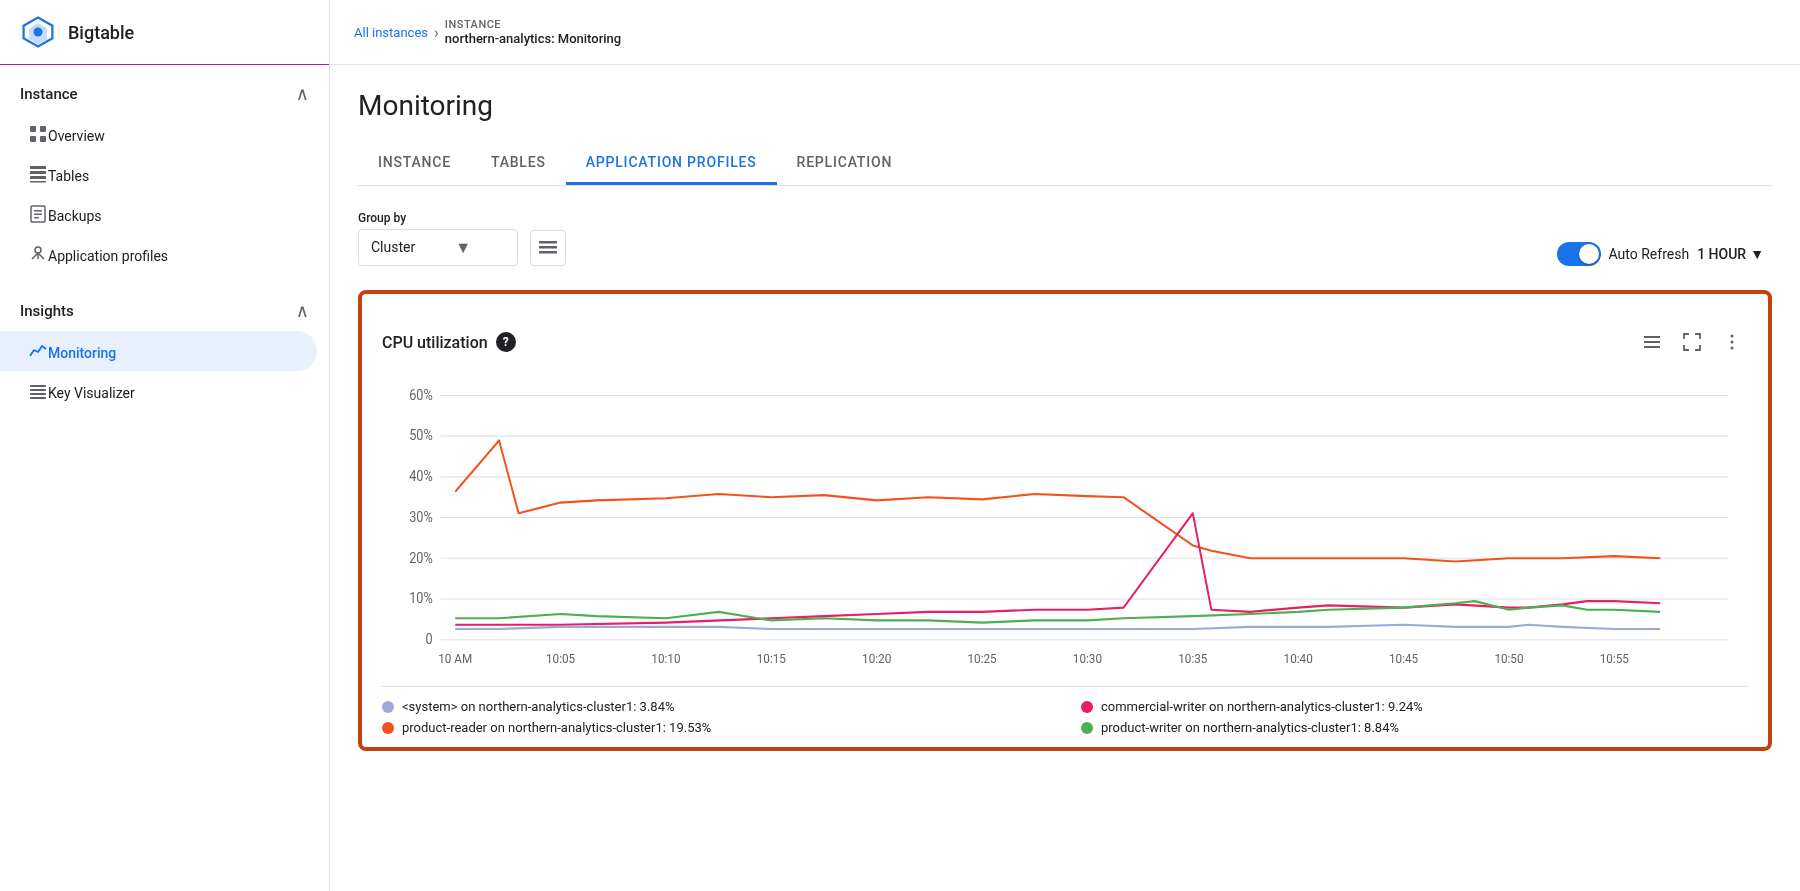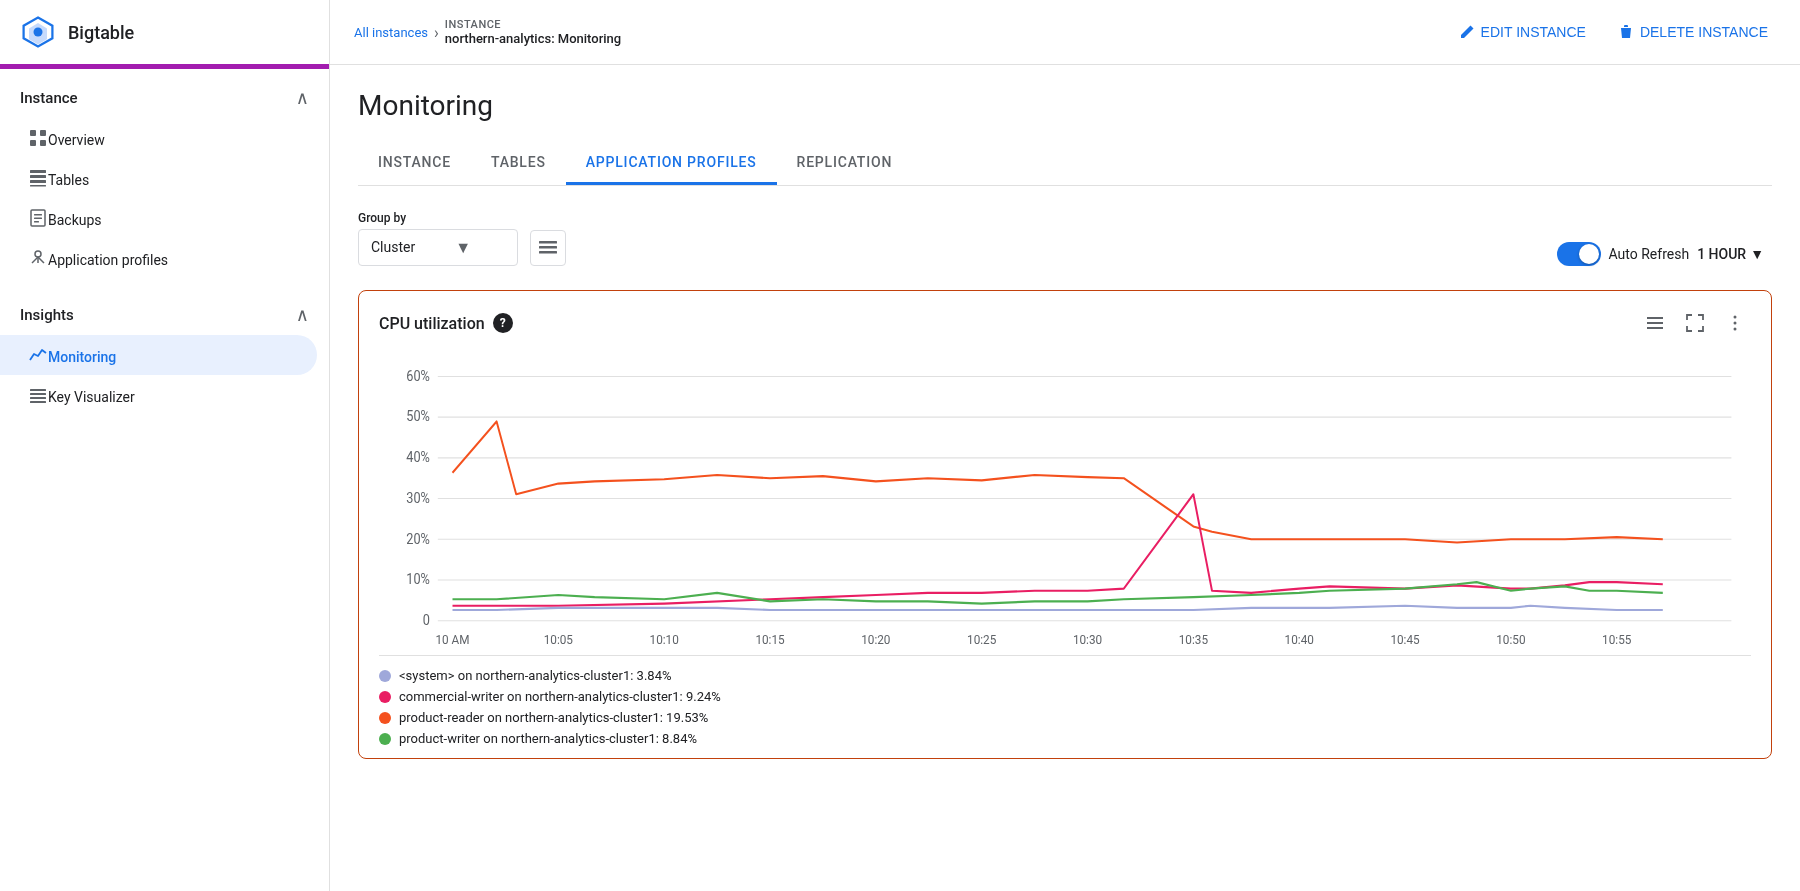--- a/index.html
+++ b/index.html
@@ -14,21 +14,21 @@
       flex-direction: column;
       background: #fff;
       height: 100%;
       overflow-y: auto;
     }
     .sidebar-logo {
       display: flex;
       align-items: center;
       padding: 14px 20px;
       gap: 12px;
-      border-bottom: 5px solid #a21caf;
+      border-bottom: 1px solid #a21caf;
     }
     .logo-icon {
       width: 36px;
       height: 36px;
     }
     .sidebar-app-name {
       font-size: 18px;
       font-weight: 500;
       color: #202124;
     }
@@ -262,23 +262,23 @@
       font-size: 14px;
       font-weight: 500;
       color: #202124;
       cursor: pointer;
       padding: 4px 8px;
       border-radius: 4px;
     }
 
     
     .chart-card {
-      border: 1px solid #c2410c;
+      border: 4px solid #c2410c;
       border-radius: 8px;
-      padding: 16px 20px 12px;
+      padding: 32px 20px 12px;
       background: #fff;
     }
     .chart-header {
       display: flex;
       align-items: center;
       justify-content: space-between;
       margin-bottom: 16px;
     }
     .chart-title-row {
       display: flex;
@@ -327,22 +327,23 @@
       position: relative;
     }
     .chart-svg {
       width: 100%;
       height: 100%;
     }
 
     
     .chart-legend {
       display: grid;
-      grid-template-columns: 1fr;
+      grid-template-columns: 1fr 1fr;
       gap: 6px 32px;
+      margin-top: 12px;
       padding-top: 12px;
       border-top: 1px solid #e0e0e0;
     }
     .legend-item {
       display: flex;
       align-items: center;
       gap: 8px;
       font-size: 13px;
       color: #202124;
     }
@@ -454,34 +455,20 @@
 <div class="main">
 
   <div class="topbar">
     <div class="breadcrumb">
       <span class="all-instances">All instances</span>
       <span class="separator">›</span>
       <div class="instance-info">
         <span class="instance-label">INSTANCE</span>
         <span class="instance-name">northern-analytics: Monitoring</span>
       </div>
-    </div>
-    <div class="topbar-actions">
-      <button class="topbar-btn">
-        <svg width="16" height="16" viewBox="0 0 16 16" fill="currentColor">
-            <path d="M11.5 1.5l3 3L5 14H2v-3L11.5 1.5zm0 0"></path>
-          </svg>
-        <span>EDIT INSTANCE</span>
-      </button>
-      <button class="topbar-btn">
-        <svg width="16" height="16" viewBox="0 0 16 16" fill="currentColor">
-            <path d="M3 4h10l-1 10H4L3 4zm4-3h2a1 1 0 011 1v1H6V2a1 1 0 011-1zm-5 3h12"></path>
-          </svg>
-        <span>DELETE INSTANCE</span>
-      </button>
     </div>
   </div>
 
   <div class="page-content">
     <h1 class="page-title">Monitoring</h1>
 
     <div class="tabs">
       <div class="tab">INSTANCE</div>
       <div class="tab">TABLES</div>
       <div class="tab active">APPLICATION PROFILES</div>

